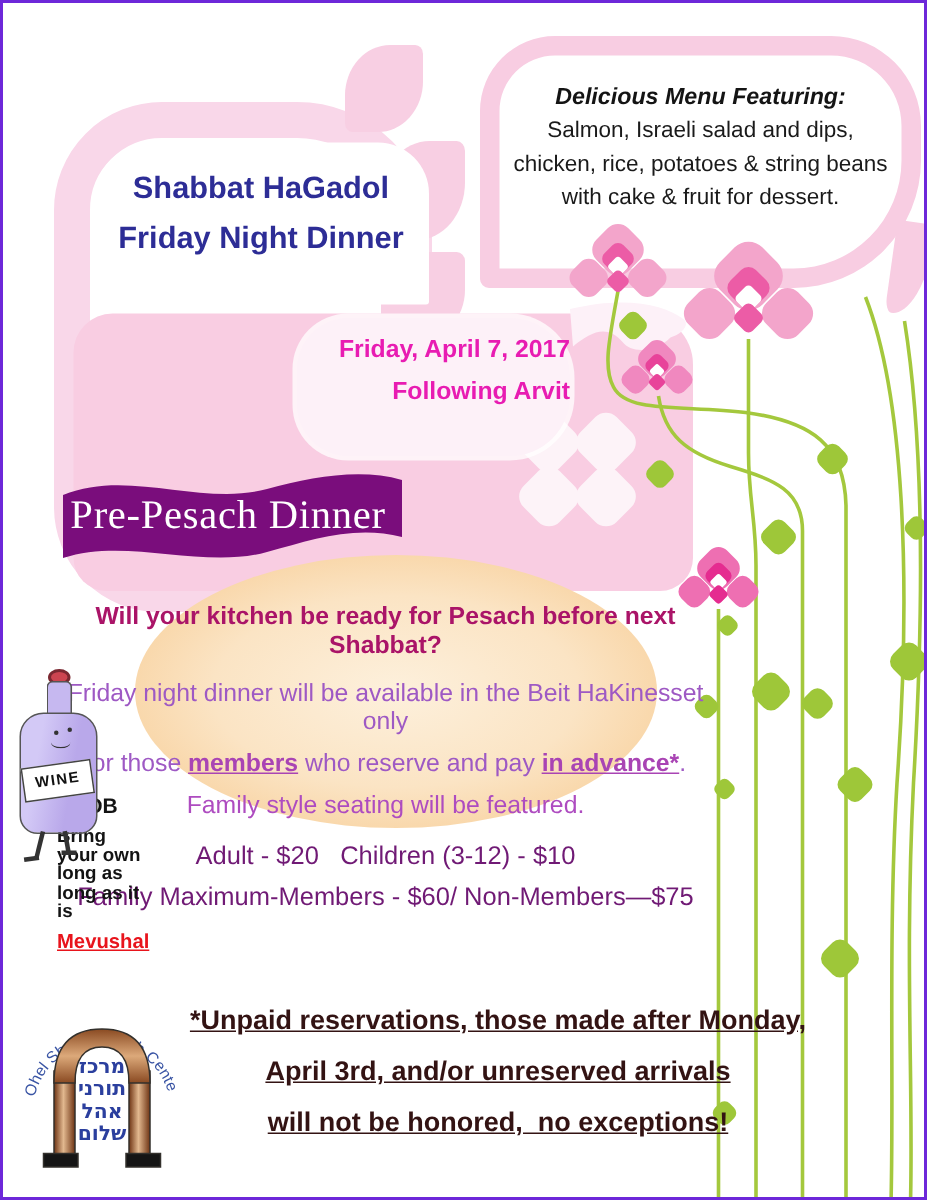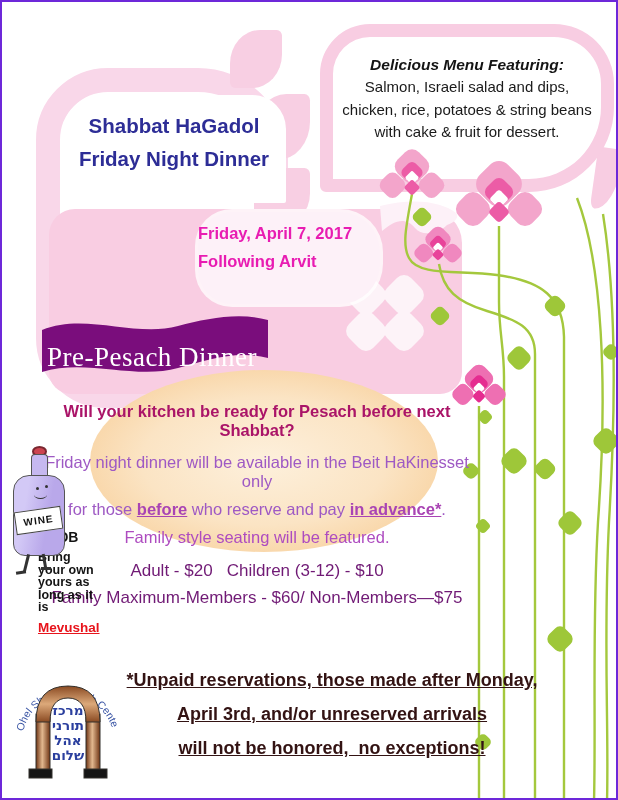--- a/index.html
+++ b/index.html
@@ -37,31 +37,31 @@
   .menu-line{font-size:15px;color:#1a1a1a;line-height:22.5px;}
   .menu-curl{left:592px;top:146px;width:26px;height:62px;background:#f8cde2;
     border-radius:0 0 100% 20%;transform:rotate(8deg);}
 
   
   .panel{left:47px;top:207px;width:413px;height:185px;background:#f9cde2;
     border-radius:26px 34px 22px 22px;}
   .date-bubble{
     left:196px;top:210px;width:182px;height:92px;background:#fdf1f8;
     border-radius:34px 40px 40px 34px;box-shadow:0 0 0 3px rgba(255,255,255,.75);
-    text-align:left;padding-top:7px;box-sizing:border-box;
+    text-align:right;padding-top:7px;box-sizing:border-box;
   }
   .date-line{font-size:16.5px;font-weight:bold;color:#e81cb2;line-height:28px;}
 
   
   .oval{left:88px;top:368px;width:348px;height:182px;border-radius:50%;
     background:radial-gradient(closest-side,#fdf0dc,#fbe4c4 70%,#f9d8ac);}
 
   
   .ribbon-svg{left:38px;top:306px;}
-  .ribbon-label{left:40px;top:340px;width:220px;text-align:center;
+  .ribbon-label{left:40px;top:326px;width:220px;text-align:center;
     font-family:"Liberation Serif", serif;font-size:27px;color:#ffffff;letter-spacing:.5px;}
 
   
   .content{left:40px;top:400px;width:430px;text-align:center;}
   .ln-kitchen{font-size:16.5px;font-weight:bold;color:#aa1468;margin-bottom:13px;}
   .ln-violet{font-size:16.5px;color:#9e59c4;margin-bottom:9px;}
   .ln-violet b{color:#a944b4;text-decoration:underline;}
   .ln-family{font-size:16.5px;color:#ae4cc0;margin:5px 0 14px 0;}
   .ln-price{font-size:17px;font-weight:normal;color:#701a75;margin-bottom:7px;white-space:pre-wrap;}
   .contact{left:100px;top:573px;width:450px;text-align:center;color:#2d2d2d;}
@@ -203,38 +203,38 @@
   <div class="abs ribbon-label">Pre-Pesach Dinner</div>
 
   <div class="abs title-bubble">
     <div class="title-line">Shabbat HaGadol</div>
     <div class="title-line">Friday Night Dinner</div>
   </div>
 
   <div class="abs content">
     <div class="ln-kitchen">Will your kitchen be ready for Pesach before next Shabbat?</div>
     <div class="ln-violet">Friday night dinner will be available in the Beit HaKinesset only</div>
-    <div class="ln-violet"><span>for those </span><b>before</b><span> who reserve and pay </span><b>in advance*</b><span>.</span></div>
+    <div class="ln-violet"><span>for those </span><b>members</b><span> who reserve and pay </span><b>in advance*</b><span>.</span></div>
     <div class="ln-family">Family style seating will be featured.</div>
     <div class="ln-price">Adult - $20   Children (3-12) - $10</div>
     <div class="ln-price">Family Maximum-Members - $60/ Non-Members—$75</div>
   </div>
 
 
   <div class="abs disclaimer">
     <div>*Unpaid reservations, those made after Monday,</div>
     <div>April 3rd, and/or unreserved arrivals</div>
     <div>will not be honored,  no exceptions!</div>
   </div>
 
   <div class="abs byob">
     <div class="byob-head">BYOB</div>
     <div class="byob-line">Bring</div>
     <div class="byob-line">your own</div>
-    <div class="byob-line">yours as</div>
+    <div class="byob-line">long as</div>
     <div class="byob-line">long as it</div>
     <div class="byob-line">is</div>
     <div class="byob-highlight">Mevushal</div>
   </div>
 
   <div class="abs bottle">
     <div class="cork"></div>
     <div class="neck"></div>
     <div class="bbody">
       <div class="eye" style="left:22px;top:11px;"></div>

